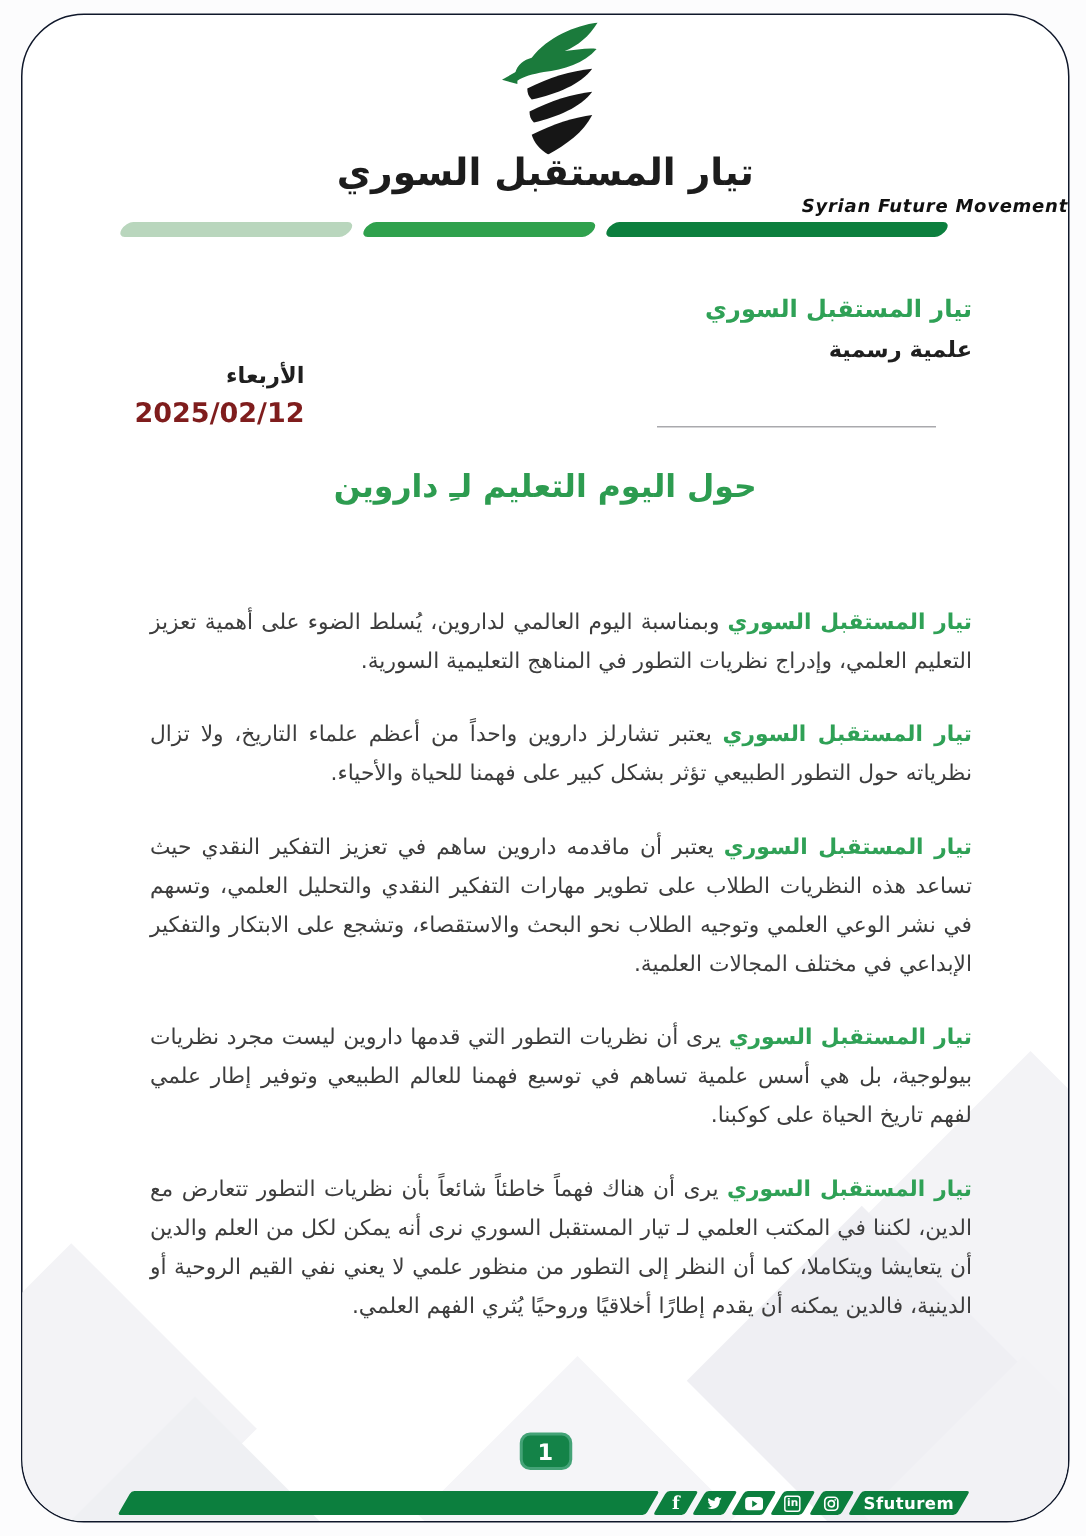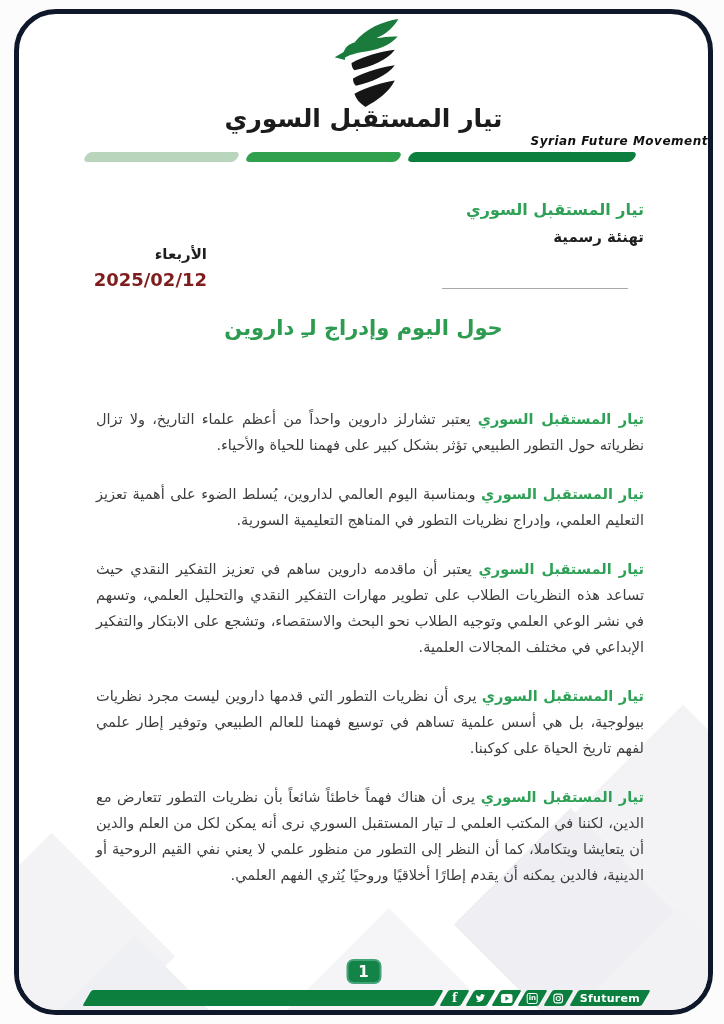--- a/index.html
+++ b/index.html
@@ -6,21 +6,21 @@
   html, body {
     width: 724px; height: 1024px;
     background: #fcfcfd;
     font-family: "DejaVu Sans", sans-serif;
     overflow: hidden;
   }
   .card {
     position: absolute; left: 14px; top: 9px;
     width: 699px; height: 1006px;
     background: #ffffff;
-    border: 5px solid #0f172a;
+    border: 1px solid #0f172a;
     border-radius: 42px;
     overflow: hidden;
   }
   
   .diamond { position: absolute; transform: rotate(45deg); z-index: 0; }
   .d1 { width: 190px; height: 190px; right: -70px; top: 730px; background: #f3f3f6; }
   .d2 { width: 165px; height: 165px; right: 55px;  top: 828px; background: #efeff3; }
   .d3 { width: 150px; height: 150px; right: -45px; top: 925px; background: #f2f2f5; }
   .d4 { width: 175px; height: 175px; left: -55px;  top: 855px; background: #f3f3f6; }
   .d5 { width: 140px; height: 140px; left: 45px;   top: 950px; background: #eff0f3; }
@@ -124,36 +124,36 @@
     </svg>
     <div class="brand-ar">تيار المستقبل السوري</div>
     <div class="brand-en">Syrian Future Movement</div>
 
     <div class="bar bar-light"></div>
     <div class="bar bar-mid"></div>
     <div class="bar bar-dark"></div>
 
     <div class="meta-right">
       <div class="meta-org">تيار المستقبل السوري</div>
-      <div class="meta-type">تهنئة رسمية</div>
+      <div class="meta-type">علمية رسمية</div>
     </div>
     <div class="meta-line"></div>
 
     <div class="meta-left">
       <div class="inner">
         <div class="meta-day">الأربعاء</div>
         <div class="meta-date">2025/02/12</div>
       </div>
     </div>
 
-    <h1 class="doc-title">حول اليوم وإدراج لـِ داروين</h1>
+    <h1 class="doc-title">حول اليوم التعليم لـِ داروين</h1>
 
     <div class="content">
+        <p class="para"><span class="lead">تيار المستقبل السوري</span> وبمناسبة اليوم العالمي لداروين، يُسلط الضوء على أهمية تعزيز التعليم العلمي، وإدراج نظريات التطور في المناهج التعليمية السورية.</p>
         <p class="para"><span class="lead">تيار المستقبل السوري</span> يعتبر تشارلز داروين واحداً من أعظم علماء التاريخ، ولا تزال نظرياته حول التطور الطبيعي تؤثر بشكل كبير على فهمنا للحياة والأحياء.</p>
-        <p class="para"><span class="lead">تيار المستقبل السوري</span> وبمناسبة اليوم العالمي لداروين، يُسلط الضوء على أهمية تعزيز التعليم العلمي، وإدراج نظريات التطور في المناهج التعليمية السورية.</p>
         <p class="para"><span class="lead">تيار المستقبل السوري</span> يعتبر أن ماقدمه داروين ساهم في تعزيز التفكير النقدي حيث تساعد هذه النظريات الطلاب على تطوير مهارات التفكير النقدي والتحليل العلمي، وتسهم في نشر الوعي العلمي وتوجيه الطلاب نحو البحث والاستقصاء، وتشجع على الابتكار والتفكير الإبداعي في مختلف المجالات العلمية.</p>
         <p class="para"><span class="lead">تيار المستقبل السوري</span> يرى أن نظريات التطور التي قدمها داروين ليست مجرد نظريات بيولوجية، بل هي أسس علمية تساهم في توسيع فهمنا للعالم الطبيعي وتوفير إطار علمي لفهم تاريخ الحياة على كوكبنا.</p>
         <p class="para"><span class="lead">تيار المستقبل السوري</span> يرى أن هناك فهماً خاطئاً شائعاً بأن نظريات التطور تتعارض مع الدين، لكننا في المكتب العلمي لـ تيار المستقبل السوري نرى أنه يمكن لكل من العلم والدين أن يتعايشا ويتكاملا، كما أن النظر إلى التطور من منظور علمي لا يعني نفي القيم الروحية أو الدينية، فالدين يمكنه أن يقدم إطارًا أخلاقيًا وروحيًا يُثري الفهم العلمي.</p>
       </div>
 
     <div class="page-num">1</div>
 
     <div class="footer">
       <div class="f-bar"></div>
 

